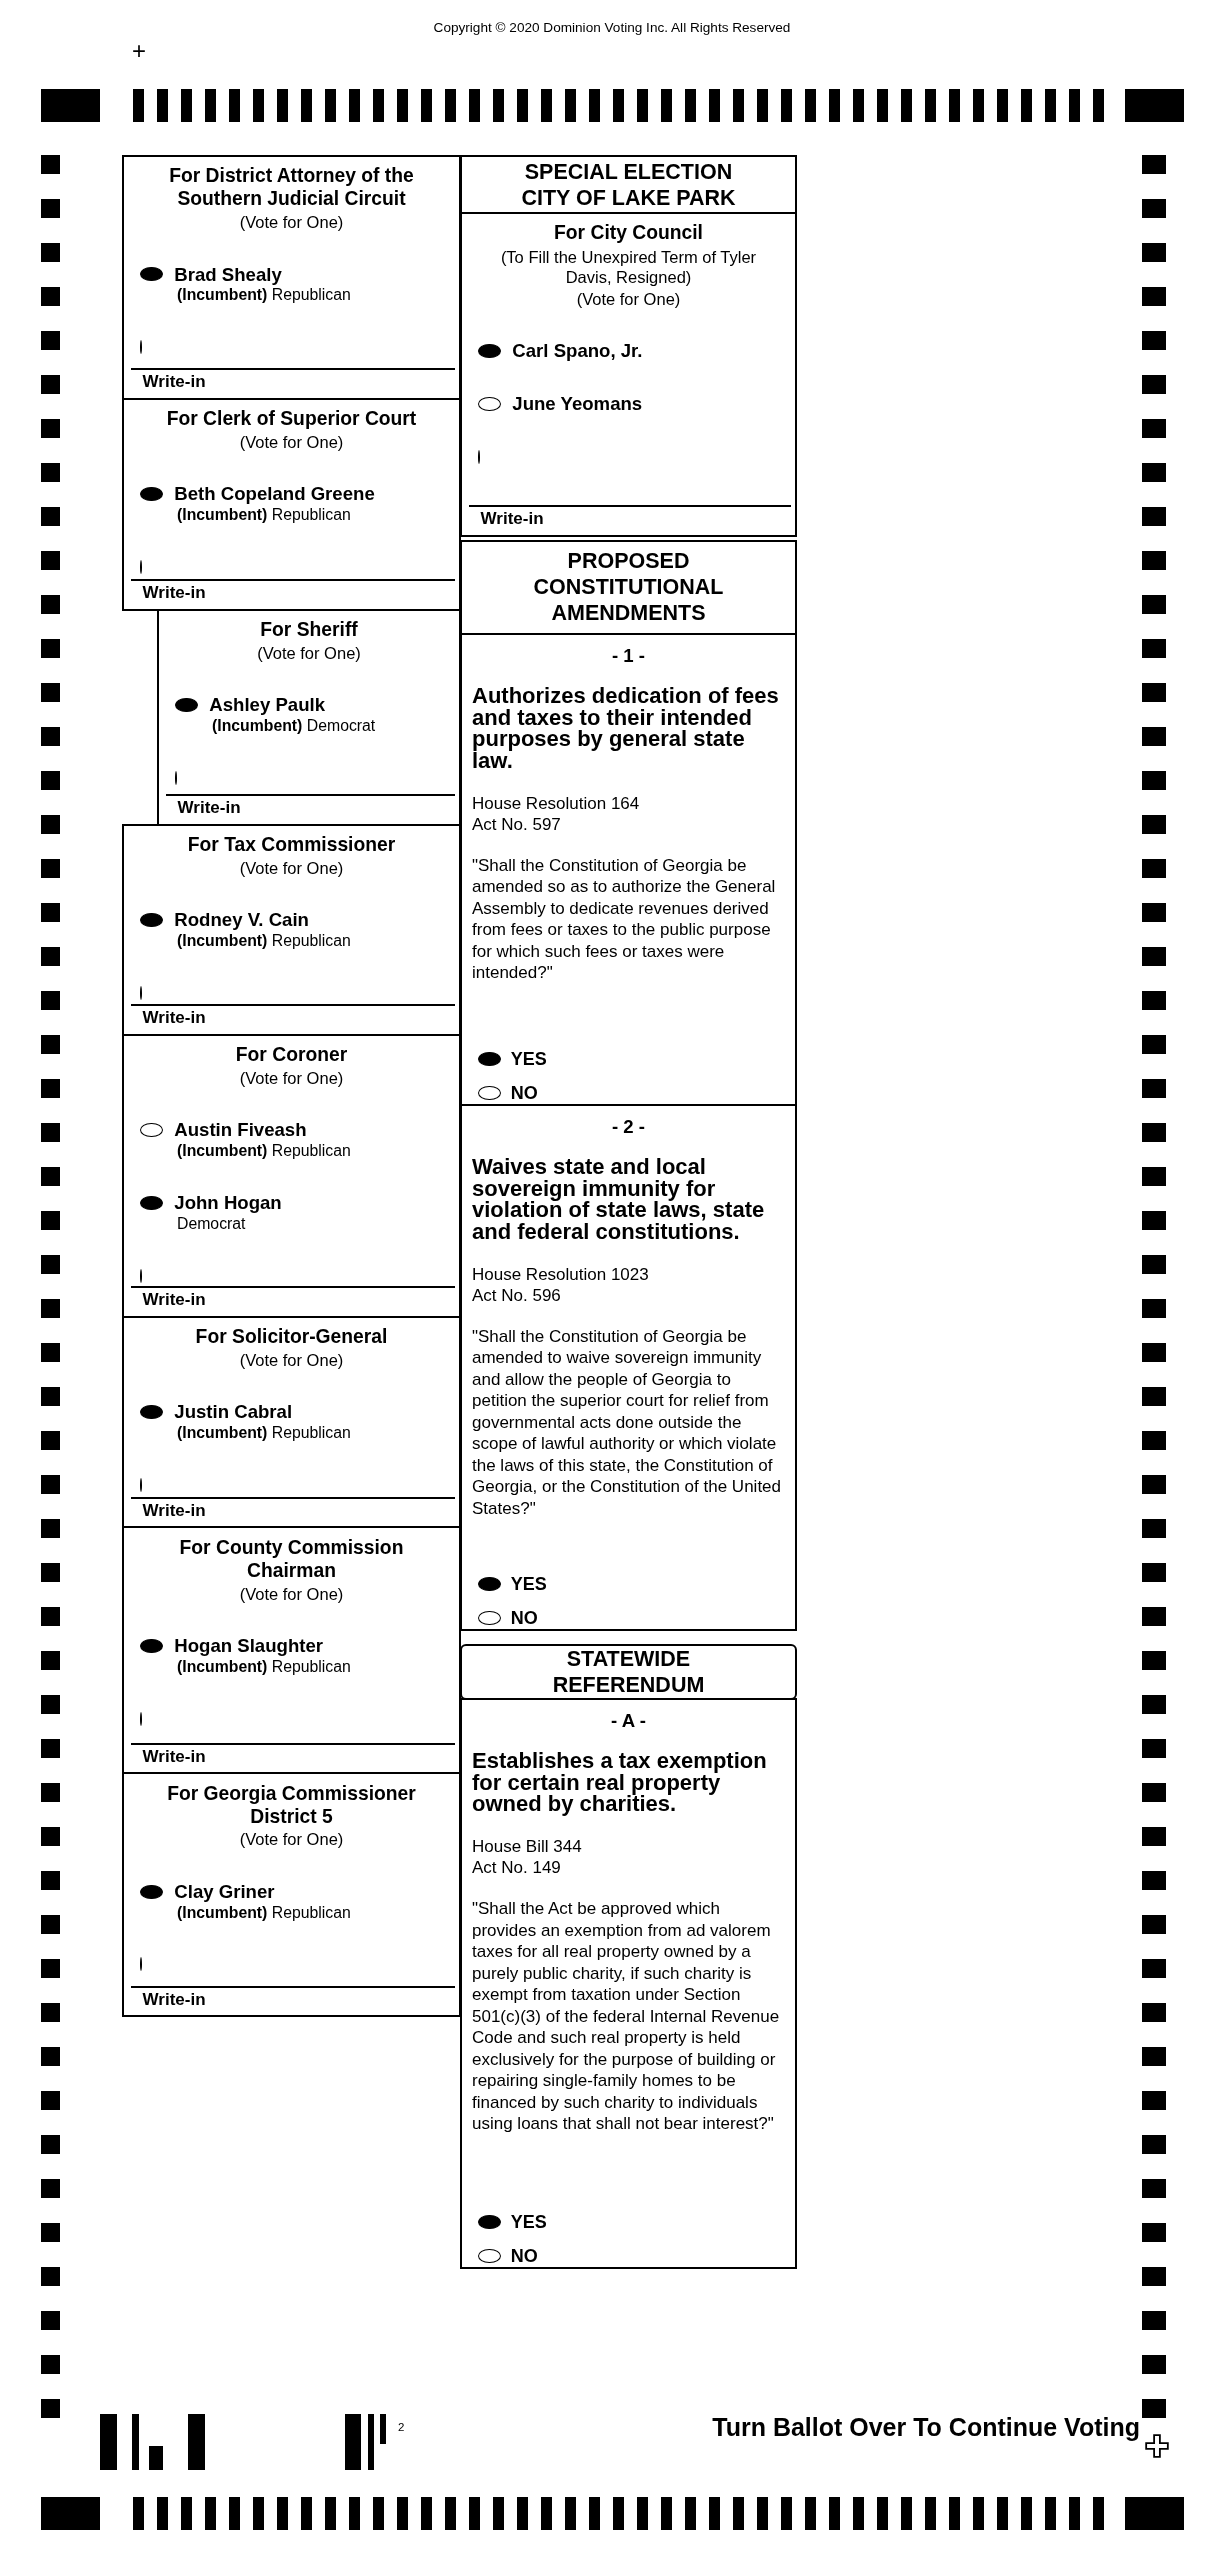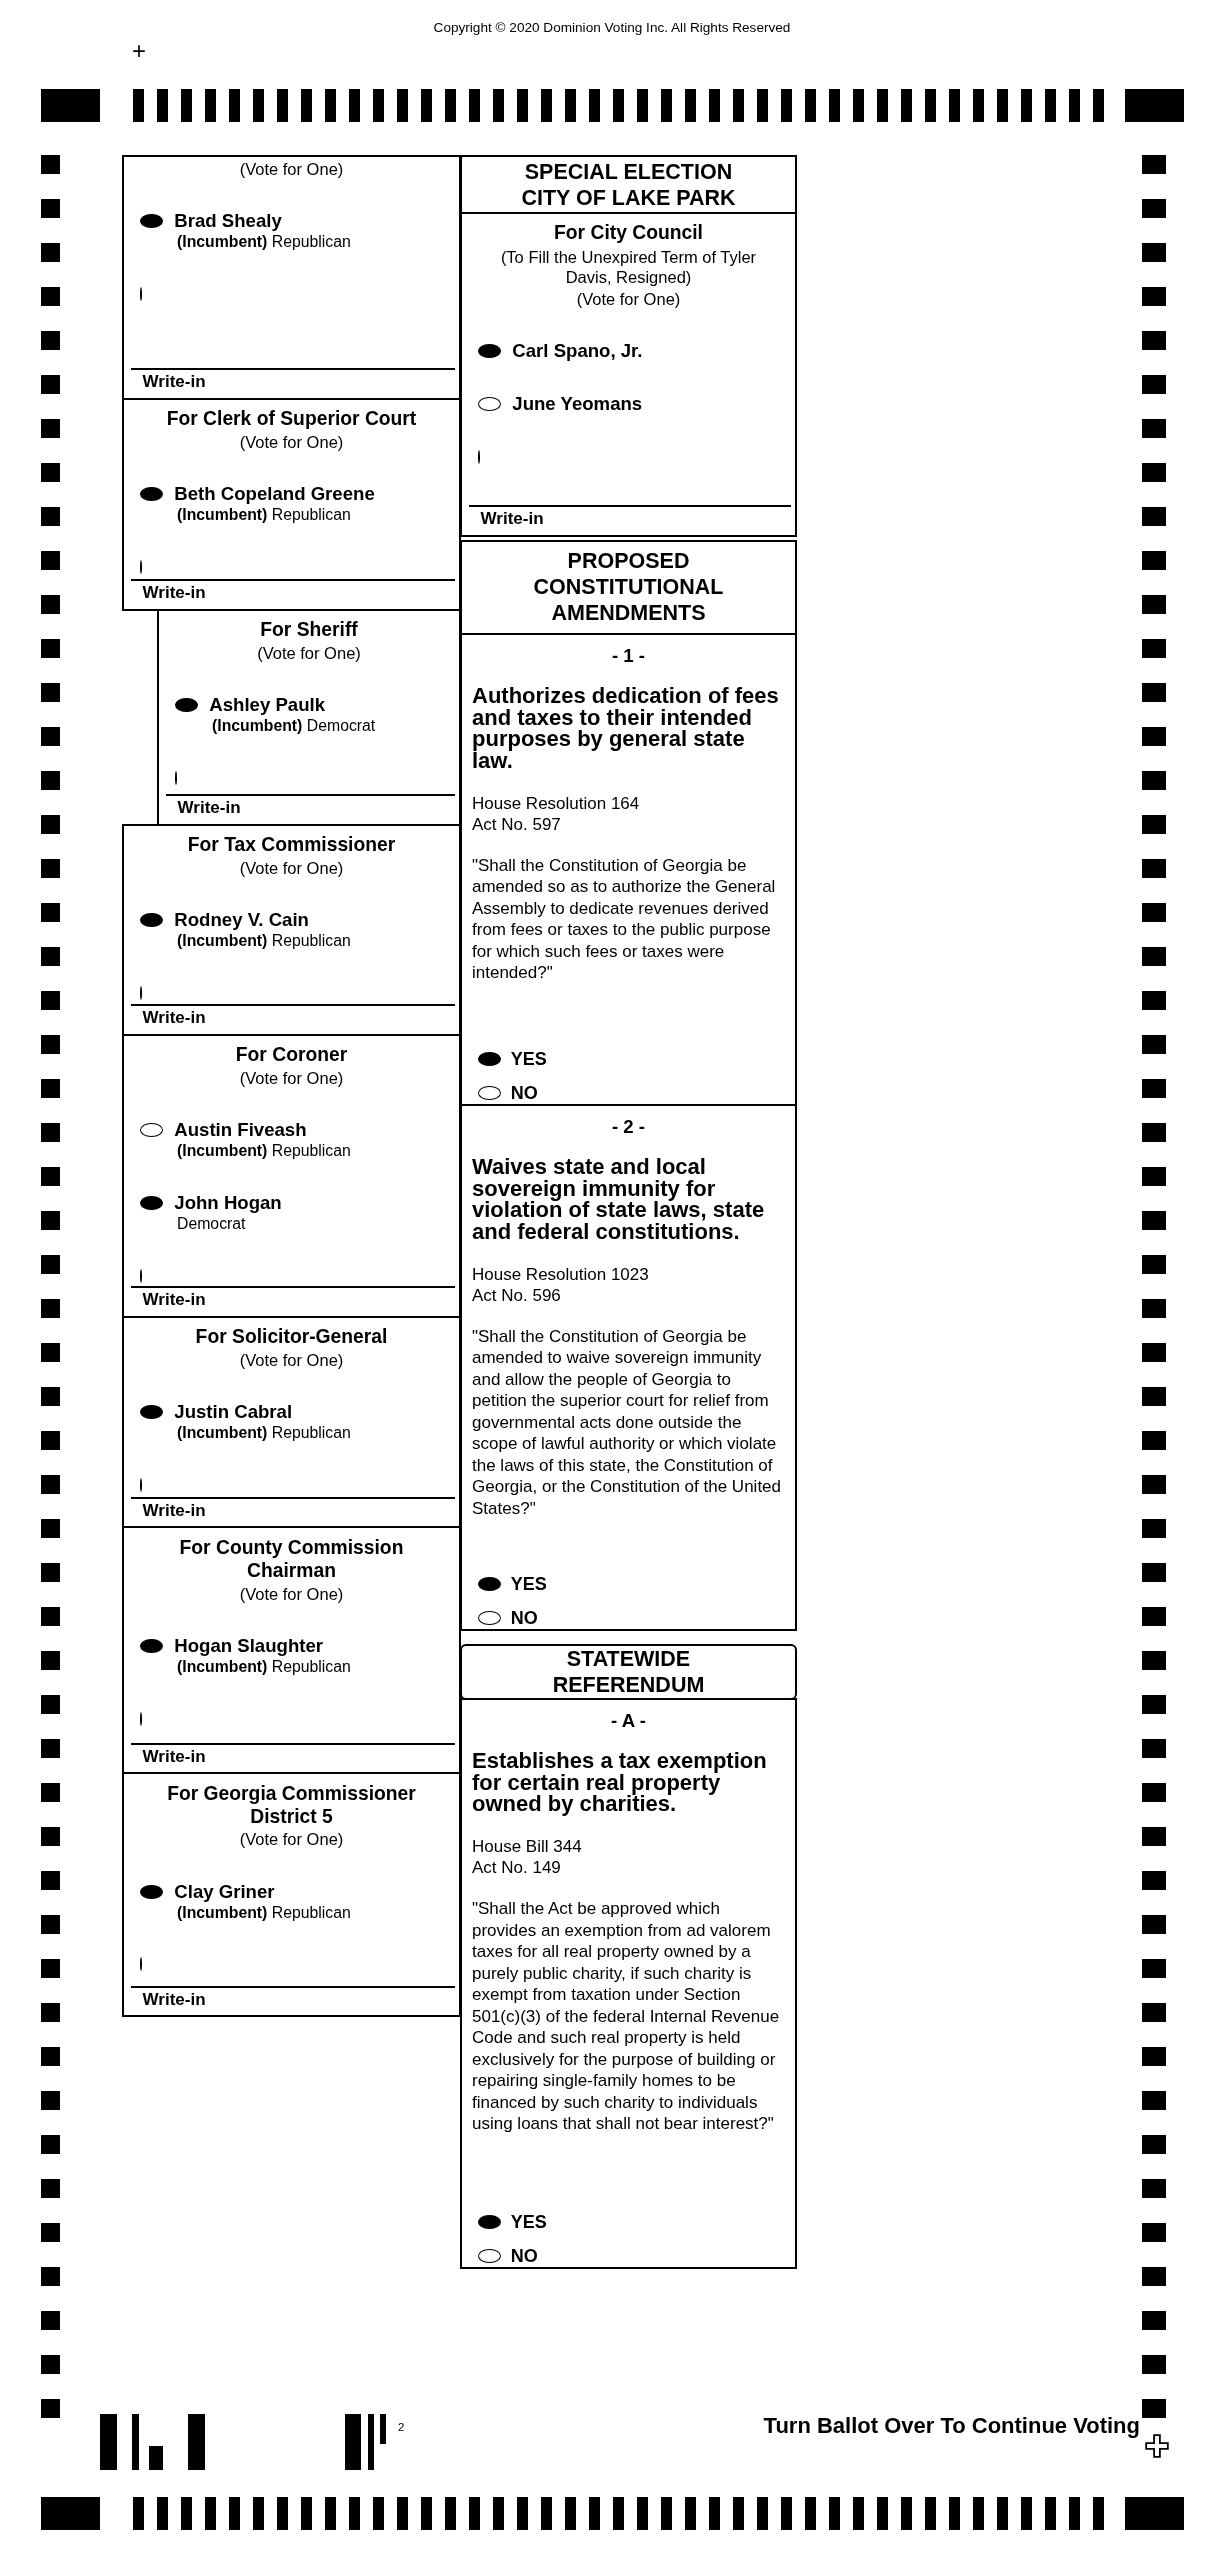--- a/index.html
+++ b/index.html
@@ -4,21 +4,21 @@
 <style>
   * { margin:0; padding:0; box-sizing:border-box; }
   html,body { background:#e8e8e8; }
   body { font-family:"Liberation Sans","DejaVu Sans",sans-serif; color:#000; }
   .sheet { position:relative; width:1224px; height:2576px; background:#fff; overflow:hidden; }
   .abs { position:absolute; }
 
   
   .copyright { top:20px; left:0; width:100%; text-align:center; font-size:13.6px; }
   .plus-mark { left:132px; top:37px; font-size:24px; font-weight:400; }
-  .turnover { right:84px; top:2413px; font-size:22px; font-weight:bold; }
+  .turnover { right:84px; top:2413px; font-size:25px; font-weight:bold; }
   .pagemark { left:398px; top:2421px; font-size:11.5px; }
   .cross-icon { left:1144px; top:2433px; width:26px; height:26px; }
 
   
   .tbar { left:41px; width:1143px; height:33px; }
   .tbar.top { top:89px; }
   .tbar.bottom { top:2497px; }
   .tb-block { position:absolute; top:0; width:59px; height:33px; background:#000; }
   .tb-block.l { left:0; }
   .tb-block.r { right:0; }
@@ -85,20 +85,24 @@
     <div class="tb-block l"></div>
     <div class="tb-mid"></div>
     <div class="tb-block r"></div>
   </div>
 
   <div class="abs timing-left"></div>
   <div class="abs timing-right"></div>
 
   <div id="col-left">
       <div class="box" style="height: 245px;">
+        <div class="contest-title">
+          <div>For District Attorney of the</div>
+          <div>Southern Judicial Circuit</div>
+        </div>
         <div class="instruction">(Vote for One)</div>
         <div class="cand">
           <span class="bubble filled"></span>
           <div class="cand-name">Brad Shealy</div>
         </div>
         <div class="cand-detail"><span class="detail-bold">(Incumbent)</span> <span>Republican</span></div>
         <div class="bubble-row"><span class="bubble"></span></div>
         <div class="write-in">
           <div class="wi-line"></div>
           <div class="wi-label">Write-in</div>

